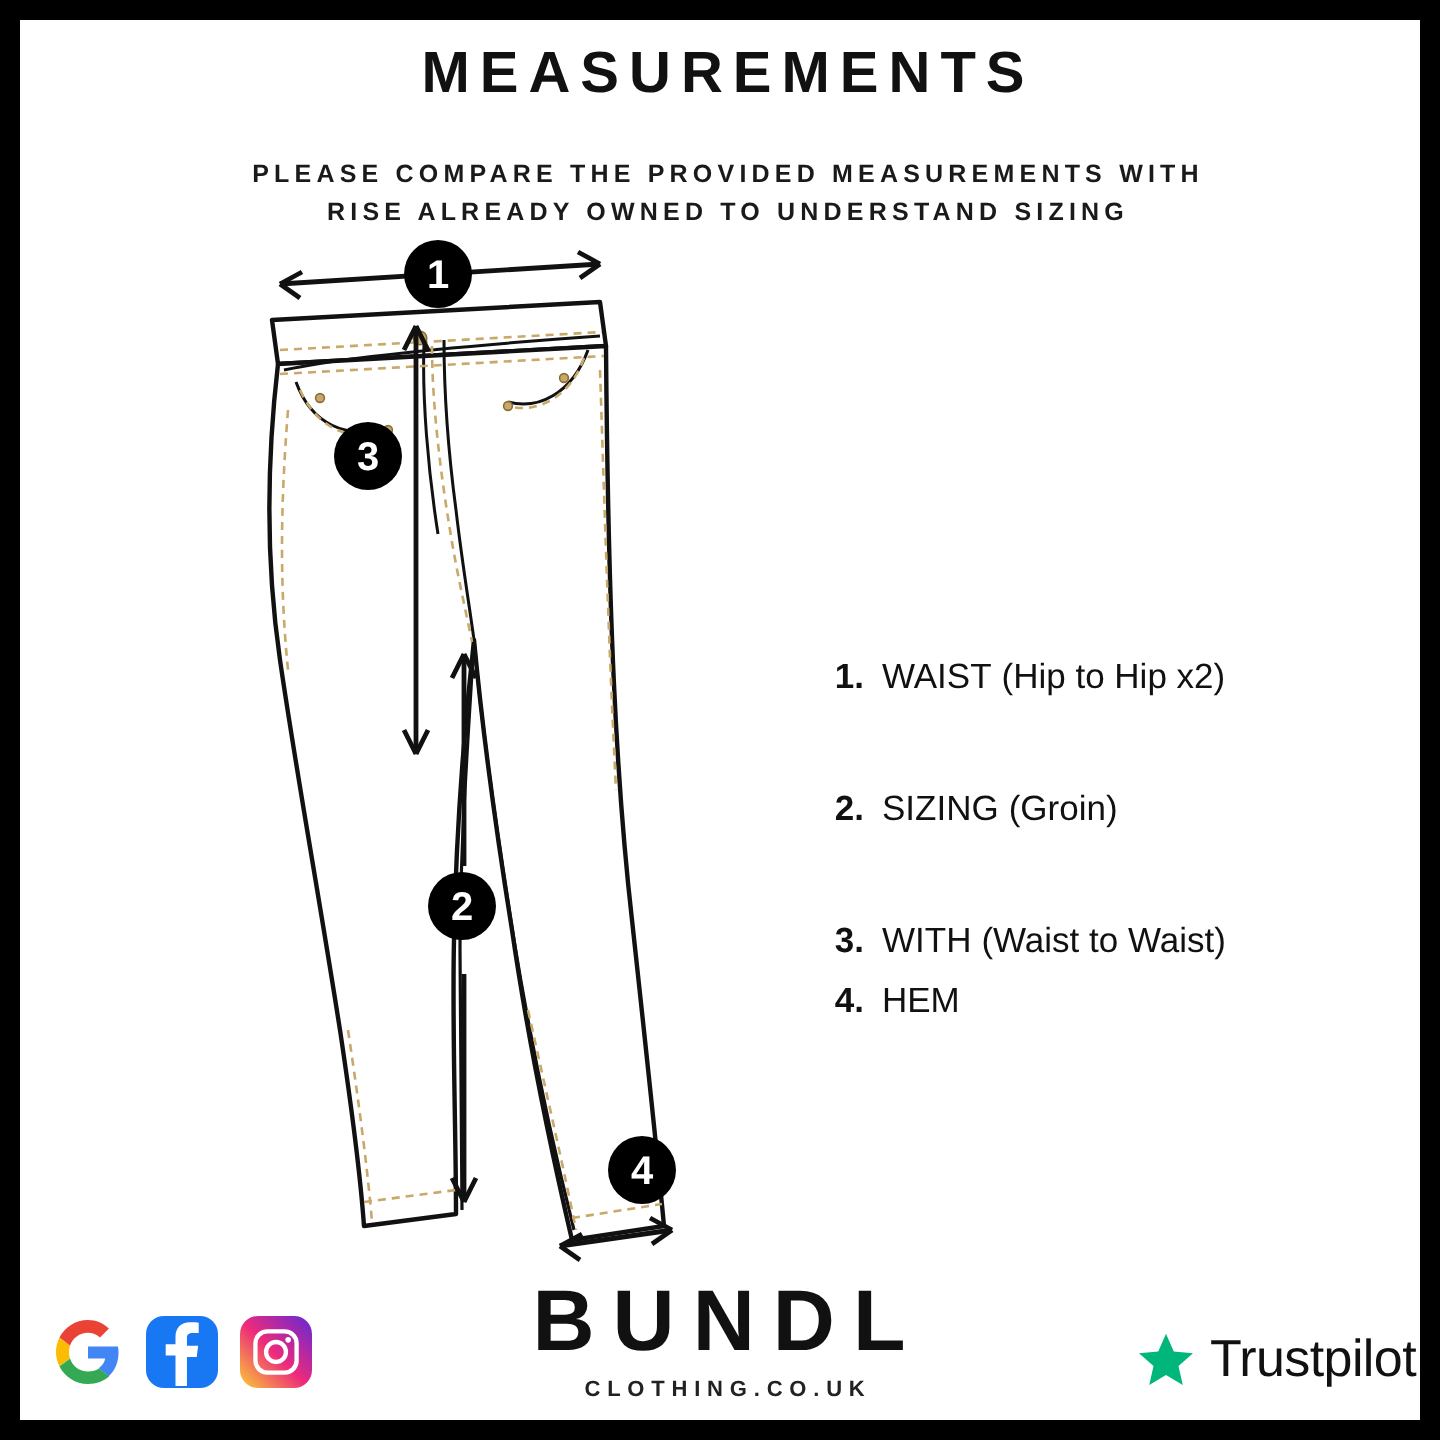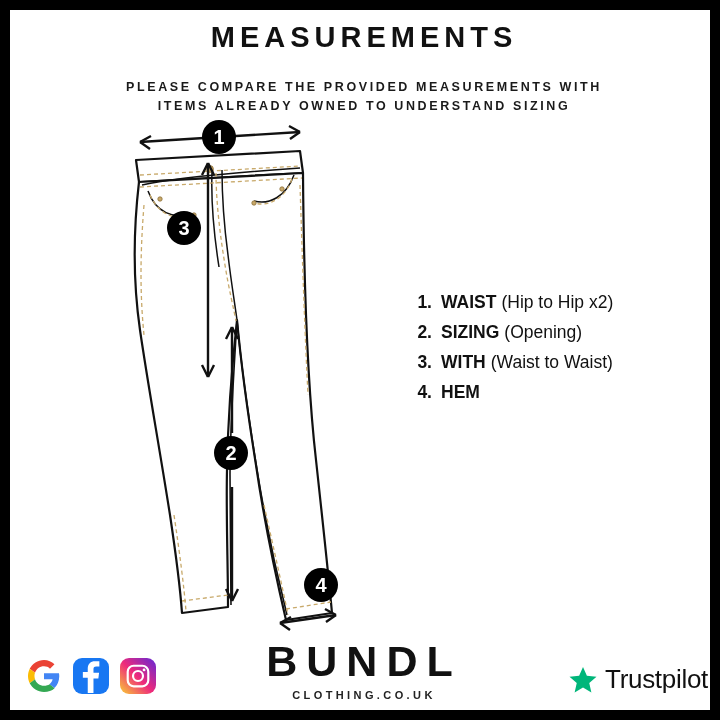--- a/index.html
+++ b/index.html
@@ -77,25 +77,26 @@
     color: #111111;
   }
   .legend-num {
     width: 26px;
     text-align: right;
     margin-right: 9px;
     font-weight: bold;
     flex: 0 0 auto;
   }
   .legend-label {
-    font-weight: bold;
+    font-weight: normal;
   }
   .legend-paren {
     font-weight: normal;
     margin-left: 5px;
+    margin-top: 36px;
   }
 
   
   .brand {
     position: absolute;
     left: 0;
     top: 630px;
     width: 700px;
     text-align: center;
   }
@@ -151,21 +152,21 @@
 </head>
 <body>
 
 <div id="page">
   <div class="inner">
 
     <div class="header">
       <div class="title">MEASUREMENTS</div>
       <div class="subtitle">
         <div>PLEASE COMPARE THE PROVIDED MEASUREMENTS WITH</div>
-        <div>ITEMS ALREADY OWNED TO UNDERSTAND SIZING</div>
+        <div>RISE ALREADY OWNED TO UNDERSTAND SIZING</div>
       </div>
     </div>
 
     <div class="diagram">
       <svg width="300" height="520" viewBox="0 0 300 520" xmlns="http://www.w3.org/2000/svg">
         <g fill="#ffffff" stroke="#111111" stroke-width="2.2" stroke-linejoin="round" stroke-linecap="round">
 
           <path d="M32 45 L196 36 L199 58 L35 67 Z"></path>
 
           <path d="M35 67
@@ -263,21 +264,21 @@
 
     <div class="legend">
       <div class="legend-row">
         <span class="legend-num">1.</span>
         <span class="legend-label">WAIST</span>
         <span class="legend-paren">(Hip to Hip x2)</span>
       </div>
       <div class="legend-row">
         <span class="legend-num">2.</span>
         <span class="legend-label">SIZING</span>
-        <span class="legend-paren">(Opening)</span>
+        <span class="legend-paren">(Groin)</span>
       </div>
       <div class="legend-row">
         <span class="legend-num">3.</span>
         <span class="legend-label">WITH</span>
         <span class="legend-paren">(Waist to Waist)</span>
       </div>
       <div class="legend-row">
         <span class="legend-num">4.</span>
         <span class="legend-label">HEM</span>
       </div>

